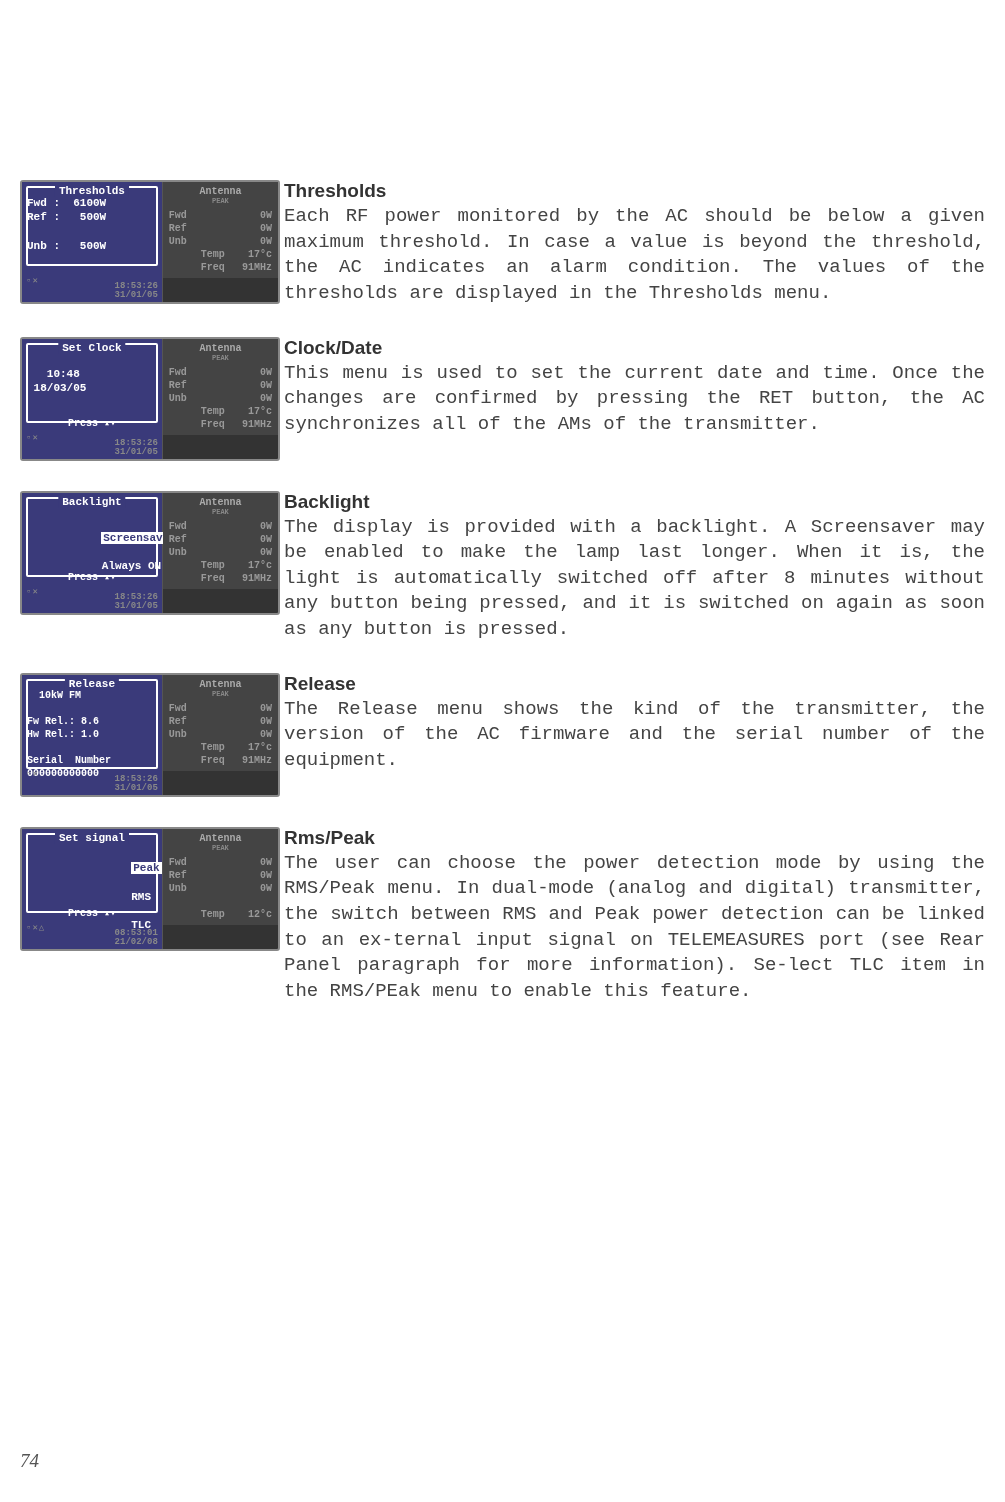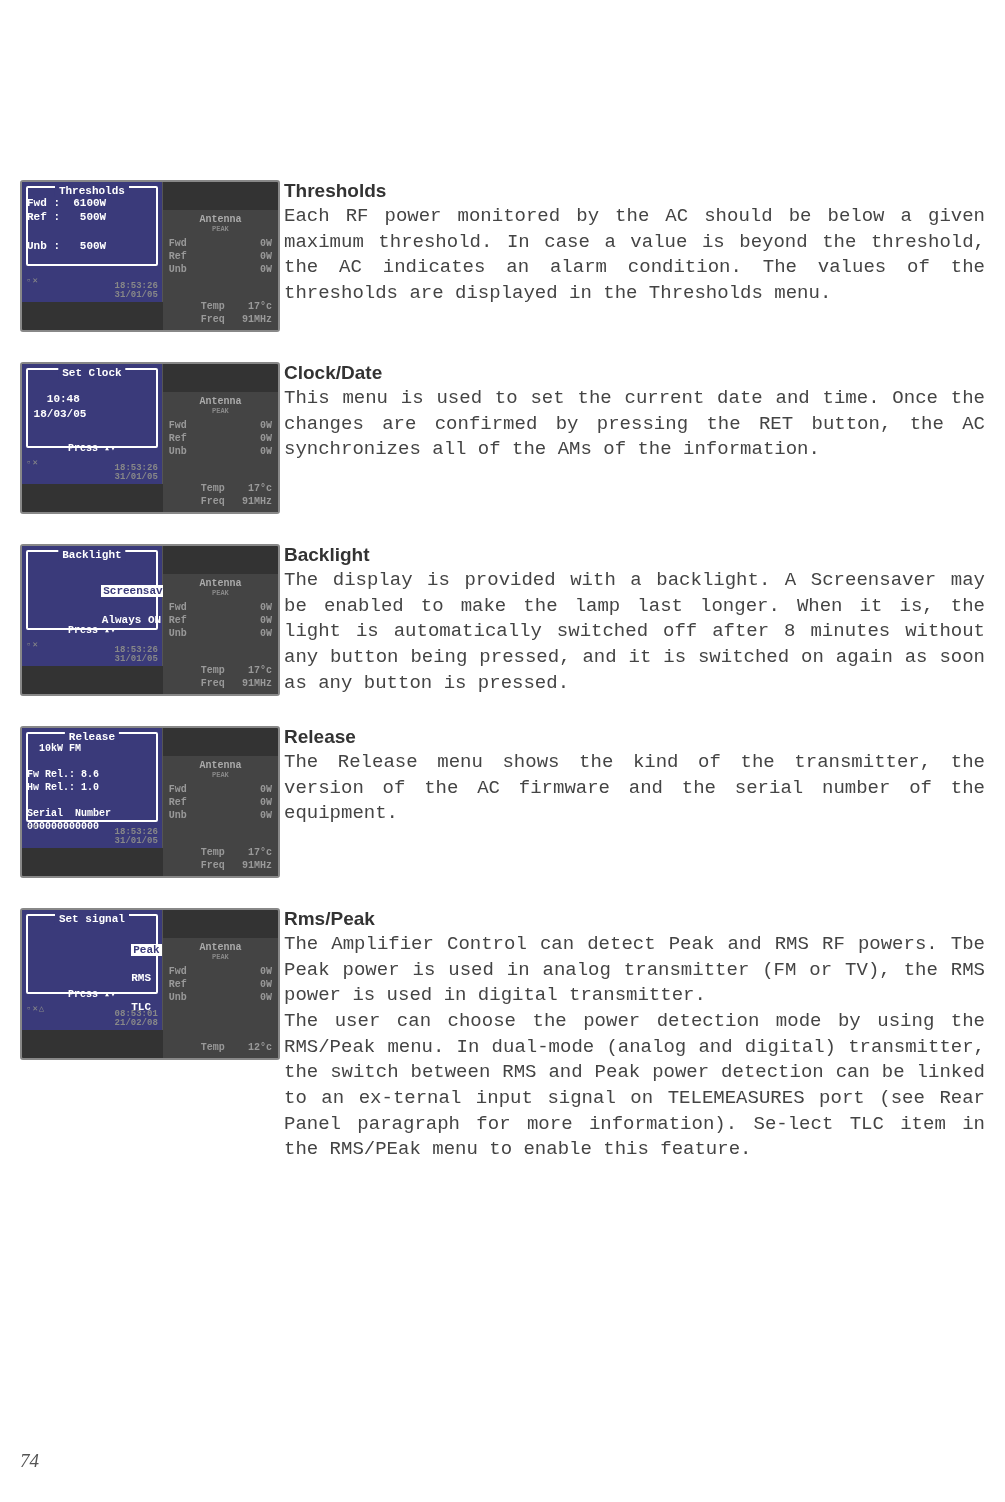--- a/index.html
+++ b/index.html
@@ -31,22 +31,21 @@
       color: #fff;
       position: relative;
       height: 120px;
       border-right: 1px solid #555;
     }
     .lcd-right {
       width: 45%;
       background: #444;
       color: #bbb;
       position: relative;
-      height: 120px;
-      margin-top: 28px;
+      height: 96px;
     }
     .lcd-title-border {
       position: absolute;
       top: 4px; left: 4px; right: 4px;
       height: 80px;
       border: 2px solid #fff;
       border-radius: 2px;
     }
     .lcd-title {
       position: absolute;
@@ -215,21 +214,21 @@
             <div class="footer-row">
                 <span>Freq</span>
                 <span>91MHz</span>
               </div>
           </div>
         </div>
       </div>
     </div>
     <div class="textcol">
       <div class="h">Clock/Date</div>
-      <div class="p">This menu is used to set the current date and time. Once the changes are confirmed by pressing the RET button, the AC synchronizes all of the AMs of the information.</div>
+      <div class="p">This menu is used to set the current date and time. Once the changes are confirmed by pressing the RET button, the AC synchronizes all of the AMs of the transmitter.</div>
     </div>
   </div>
 
   <div class="section">
     <div class="lcd-wrap">
       <div class="lcd">
         <div class="lcd-left">
           <div class="lcd-title-border">
             <div class="lcd-title">Backlight</div>
           </div>
@@ -367,20 +366,19 @@
             <div class="footer-row">
                 <span>Temp</span>
                 <span>12°c</span>
               </div>
           </div>
         </div>
       </div>
     </div>
     <div class="textcol">
       <div class="h">Rms/Peak</div>
-      <div class="p">The Amplifier Control can detect Peak and RMS RF powers. Tbe Peak power is used in analog transmitter (FM or TV), the RMS power is used in digital transmitter.</div>
       <div class="p">The user can choose the power detection mode by using the RMS/Peak menu. In dual-mode (analog and digital) transmitter, the switch between RMS and Peak power detection can be linked to an ex-ternal input signal on TELEMEASURES port (see Rear Panel paragraph for more information). Se-lect TLC item in the RMS/PEak menu to enable this feature.</div>
     </div>
   </div>
 
 </div>
 
 <div class="page-num">74</div>
 
 </body></html>

